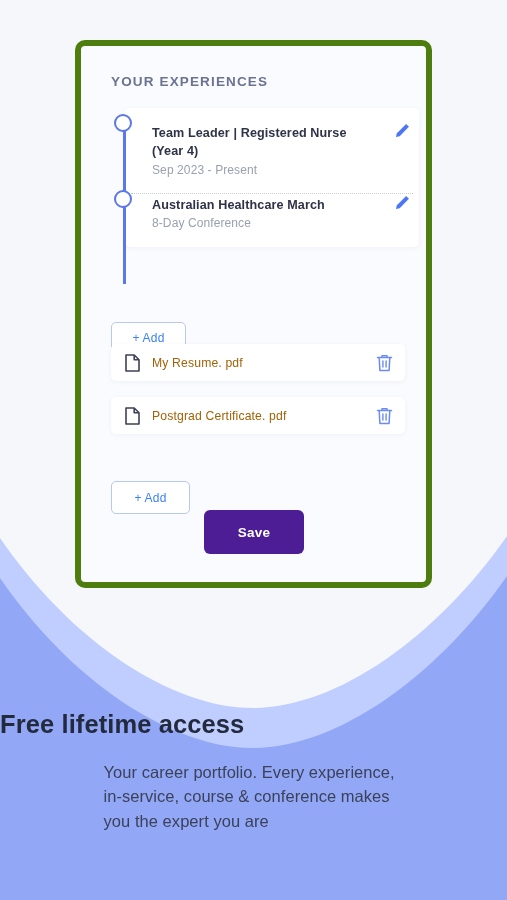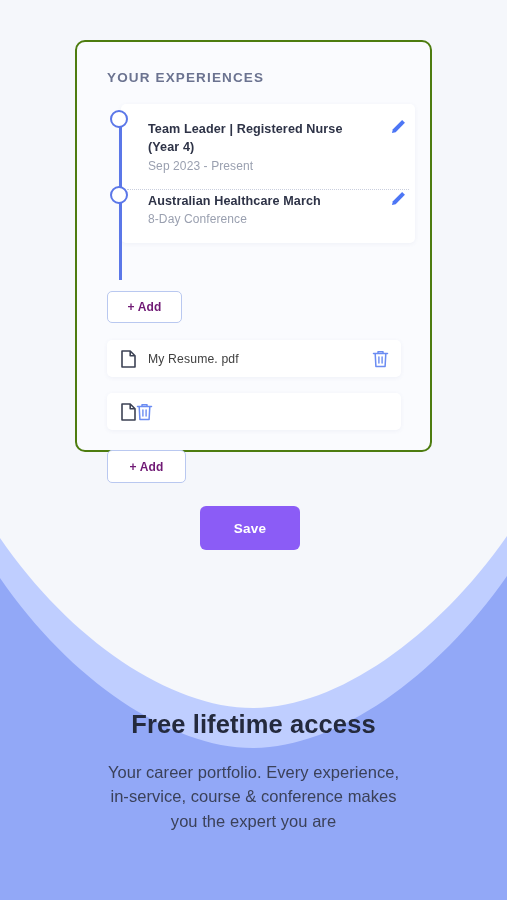--- a/index.html
+++ b/index.html
@@ -26,23 +26,23 @@
     overflow: hidden;
   }
   .wave-wrap svg { display: block; width: 507px; height: 380px; }
 
   
   .profile-card {
     position: absolute;
     left: 75px;
     top: 40px;
     width: 357px;
-    height: 412px;
+    height: 548px;
     background: #fafbfe;
-    border: 2px solid #4d7c0f;
+    border: 6px solid #4d7c0f;
     border-radius: 10px;
     z-index: 5;
   }
 
   .section-title {
     position: absolute;
     left: 30px;
     top: 28px;
     font-size: 13.5px;
     font-weight: bold;
@@ -121,28 +121,29 @@
     height: 18px;
     cursor: pointer;
   }
 
   
   .btn-add {
     position: absolute;
     background: #ffffff;
     border: 1px solid #b9c8f0;
     border-radius: 5px;
-    color: #701a75;
+    color: #3b82f6;
     font-size: 12px;
-    font-weight: bold;
+    font-weight: normal;
     letter-spacing: 0.2px;
     display: flex;
     align-items: center;
     justify-content: center;
     cursor: pointer;
+    margin-top: 27px;
   }
   #add-experience { left: 30px; top: 249px; width: 75px; height: 32px; }
   #add-file       { left: 30px; top: 408px; width: 79px; height: 33px; }
 
   
   .file-row {
     position: absolute;
     left: 30px;
     width: 294px;
     height: 37px;
@@ -154,50 +155,49 @@
     padding: 0 12px 0 14px;
   }
   #file-row-0 { top: 298px; }
   #file-row-1 { top: 351px; }
 
   .file-icon { width: 15px; height: 18px; flex: 0 0 auto; }
   .file-name {
     margin-left: 12px;
     flex: 1 1 auto;
     font-size: 12.2px;
-    color: #404040;
+    color: #a16207;
     letter-spacing: 0.15px;
   }
   .trash-icon { width: 17px; height: 18px; flex: 0 0 auto; cursor: pointer; }
 
   
   .btn-save {
     position: absolute;
     left: 123px;
     top: 464px;
     width: 100px;
     height: 44px;
-    background: #8b5cf6;
+    background: #4c1d95;
     border: none;
     border-radius: 6px;
     color: #ffffff;
     font-family: "Liberation Sans", sans-serif;
     font-size: 13.5px;
     font-weight: bold;
     letter-spacing: 0.3px;
     cursor: pointer;
   }
 
   
   .promo {
     position: absolute;
     left: 0;
     top: 710px;
     width: 507px;
-    text-align: center;
     z-index: 6;
   }
   .promo-title {
     font-size: 25.5px;
     font-weight: bold;
     color: #242a3d;
     letter-spacing: 0.1px;
   }
   .promo-body {
     margin: 21px auto 0 auto;
@@ -274,20 +274,21 @@
     </span>
   </div>
 
   <div class="file-row" id="file-row-1">
     <span class="file-icon">
       <svg viewBox="0 0 15 18" xmlns="http://www.w3.org/2000/svg">
         <path d="M1,1 L9.2,1 L14,5.8 L14,17 L1,17 Z" fill="none" stroke="#3c4254" stroke-width="1.6" stroke-linejoin="round"></path>
         <path d="M9.2,1 L9.2,5.8 L14,5.8" fill="none" stroke="#3c4254" stroke-width="1.6" stroke-linejoin="round"></path>
       </svg>
     </span>
+    <span class="file-name">Postgrad Certificate. pdf</span>
     <span class="trash-icon">
       <svg viewBox="0 0 17 18" xmlns="http://www.w3.org/2000/svg">
         <path d="M1.5,3.6 L15.5,3.6" stroke="#6b8cf2" stroke-width="1.5" stroke-linecap="round"></path>
         <path d="M6,3.6 L6,1.8 L11,1.8 L11,3.6" fill="none" stroke="#6b8cf2" stroke-width="1.5" stroke-linejoin="round"></path>
         <path d="M3.2,3.6 L3.9,16.4 L13.1,16.4 L13.8,3.6" fill="none" stroke="#6b8cf2" stroke-width="1.5" stroke-linejoin="round"></path>
         <path d="M6.9,7 L6.9,13" stroke="#6b8cf2" stroke-width="1.4" stroke-linecap="round"></path>
         <path d="M10.1,7 L10.1,13" stroke="#6b8cf2" stroke-width="1.4" stroke-linecap="round"></path>
       </svg>
     </span>
   </div>

